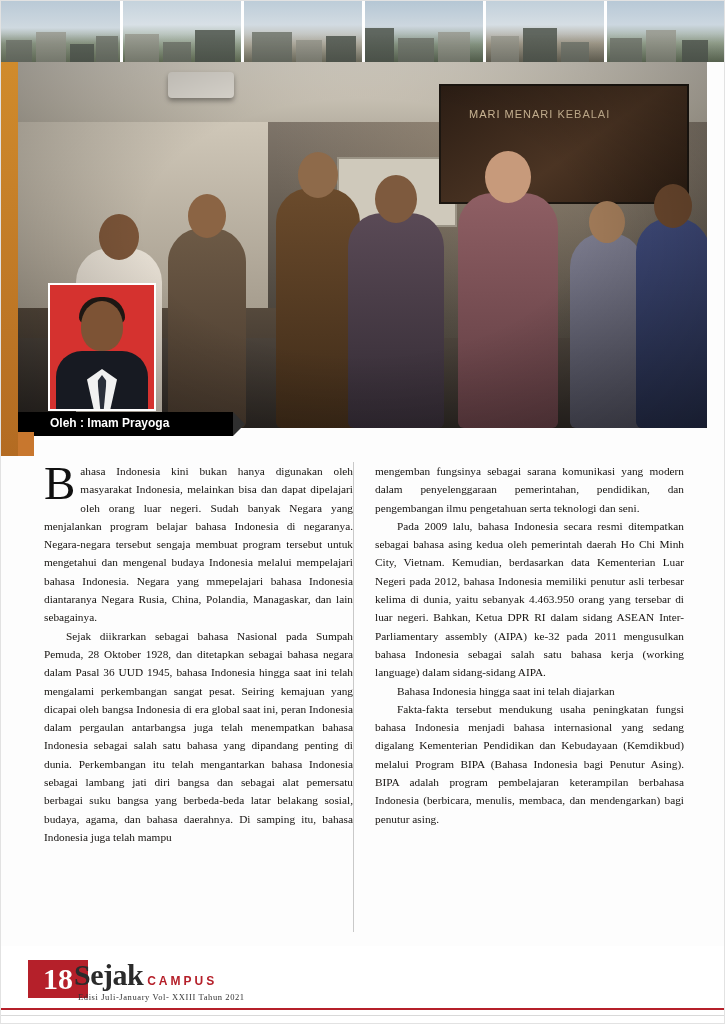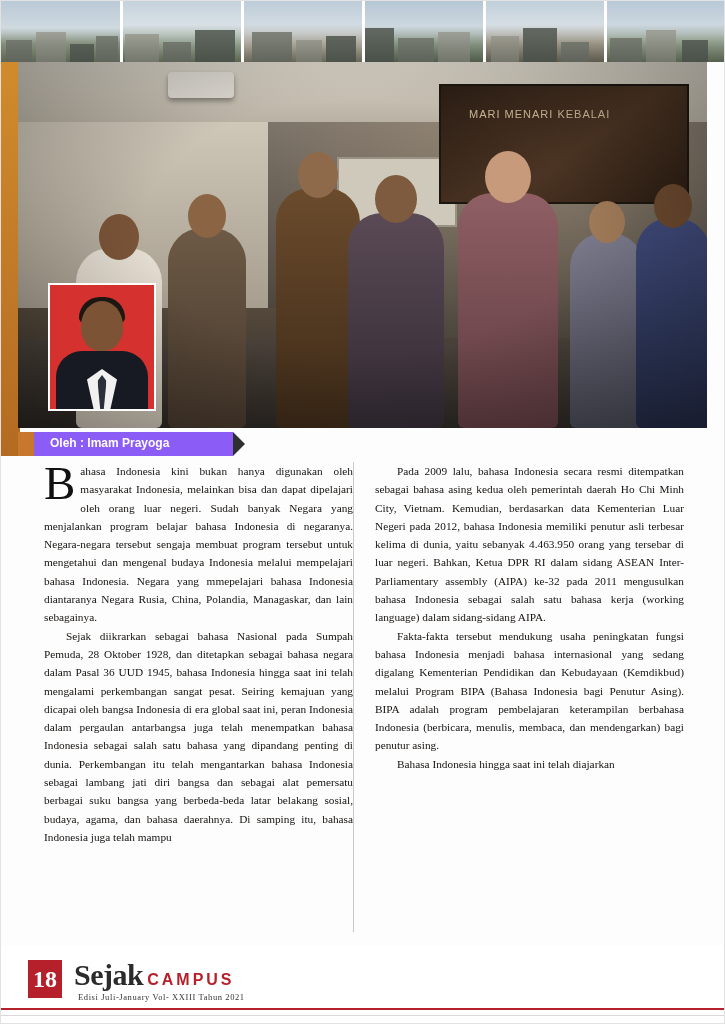--- a/index.html
+++ b/index.html
@@ -187,23 +187,23 @@
   }
   .ap-tie {
     position: absolute; left: 50%; bottom: 0; transform: translateX(-50%);
     width: 9px; height: 34px; background: #2a2f3a;
     clip-path: polygon(50% 0, 100% 18%, 70% 100%, 30% 100%, 0 18%);
   }
 
   
   .ribbon {
     position: absolute;
-    left: 18px; top: 432px;
+    left: 18px; top: 412px;
     width: 215px; height: 24px;
-    background: #8b5cf6;
+    background: #000000;
     z-index: 8;
   }
   .ribbon::after {
     content: "";
     position: absolute;
     right: -12px; top: 0;
     border-top: 12px solid transparent;
     border-bottom: 12px solid transparent;
     border-left: 12px solid #2f2f2f;
   }
@@ -278,43 +278,43 @@
   }
   .footer-band {
     position: absolute;
     left: 0; bottom: 20px;
     width: 725px; height: 42px;
     background: transparent;
   }
   .pagebox {
     position: absolute;
     left: 28px; bottom: 26px;
-    width: 34px; height: 38px;
+    width: 60px; height: 38px;
     background: #b5202a;
     color: #ffffff;
     font-family: "Liberation Serif", serif;
     font-weight: bold;
-    font-size: 24px;
+    font-size: 30px;
     display: flex;
     align-items: center;
     justify-content: center;
   }
   .brand {
     position: absolute;
     left: 74px; bottom: 32px;
     font-family: "Liberation Serif", serif;
     font-weight: bold;
     font-size: 30px;
     color: #2b2b2b;
     letter-spacing: -0.5px;
   }
   .brand .campus {
     color: #b5202a;
     font-family: "Liberation Sans", sans-serif;
-    font-size: 16px;
+    font-size: 12px;
     letter-spacing: 3px;
     font-weight: bold;
     margin-left: 4px;
   }
   .edition {
     position: absolute;
     left: 78px; bottom: 22px;
     font-family: "Liberation Serif", serif;
     font-size: 8.5px;
     color: #333;
@@ -445,23 +445,24 @@
     <div class="col-divider"></div>
 
     <div class="col">
       <p class="noind dropcap-wrap">
         <span class="dropcap">B</span><span>ahasa Indonesia kini bukan hanya digunakan oleh masyarakat Indonesia, melainkan bisa dan dapat dipelajari oleh orang luar negeri. Sudah banyak Negara yang menjalankan program belajar bahasa Indonesia di negaranya. Negara-negara tersebut sengaja membuat program tersebut untuk mengetahui dan mengenal budaya Indonesia melalui mempelajari bahasa Indonesia. Negara yang mmepelajari bahasa Indonesia diantaranya Negara Rusia, China, Polandia, Managaskar, dan lain sebagainya.</span>
       </p>
       <p><span>Sejak diikrarkan sebagai bahasa Nasional pada Sumpah Pemuda, 28 Oktober 1928, dan ditetapkan sebagai bahasa negara dalam Pasal 36 UUD 1945, bahasa Indonesia hingga saat ini telah mengalami perkembangan sangat pesat. Seiring kemajuan yang dicapai oleh bangsa Indonesia di era global saat ini, peran Indonesia dalam pergaulan antarbangsa juga telah menempatkan bahasa Indonesia sebagai salah satu bahasa yang dipandang penting di dunia. Perkembangan itu telah mengantarkan bahasa Indonesia sebagai lambang jati diri bangsa dan sebagai alat pemersatu berbagai suku bangsa yang berbeda-beda latar belakang sosial, budaya, agama, dan bahasa daerahnya. Di samping itu, bahasa Indonesia juga telah mampu</span></p>
     </div>
 
     <div class="col">
+      <p class="noind"><span>mengemban fungsinya sebagai sarana komunikasi yang modern dalam penyelenggaraan pemerintahan, pendidikan, dan pengembangan ilmu pengetahuan serta teknologi dan seni.</span></p>
       <p><span>Pada 2009 lalu, bahasa Indonesia secara resmi ditempatkan sebagai bahasa asing kedua oleh pemerintah daerah Ho Chi Minh City, Vietnam. Kemudian, berdasarkan data Kementerian Luar Negeri pada 2012, bahasa Indonesia memiliki penutur asli terbesar kelima di dunia, yaitu sebanyak 4.463.950 orang yang tersebar di luar negeri. Bahkan, Ketua DPR RI dalam sidang ASEAN Inter-Parliamentary assembly (AIPA) ke-32 pada 2011 mengusulkan bahasa Indonesia sebagai salah satu bahasa kerja (working language) dalam sidang-sidang AIPA.</span></p>
+      <p><span>Bahasa Indonesia hingga saat ini telah diajarkan</span></p>
       <p><span>Fakta-fakta tersebut mendukung usaha peningkatan fungsi bahasa Indonesia menjadi bahasa internasional yang sedang digalang Kementerian Pendidikan dan Kebudayaan (Kemdikbud) melalui Program BIPA (Bahasa Indonesia bagi Penutur Asing). BIPA adalah program pembelajaran keterampilan berbahasa Indonesia (berbicara, menulis, membaca, dan mendengarkan) bagi penutur asing.</span></p>
-      <p><span>Bahasa Indonesia hingga saat ini telah diajarkan</span></p>
     </div>
   </div>
 
   <div class="footer">
     <div class="footer-band"></div>
     <div class="pagebox">18</div>
     <div class="brand">
       <span>Sejak</span><span class="campus">CAMPUS</span>
     </div>
     <div class="edition">Edisi Juli-January Vol- XXIII Tahun 2021</div>

